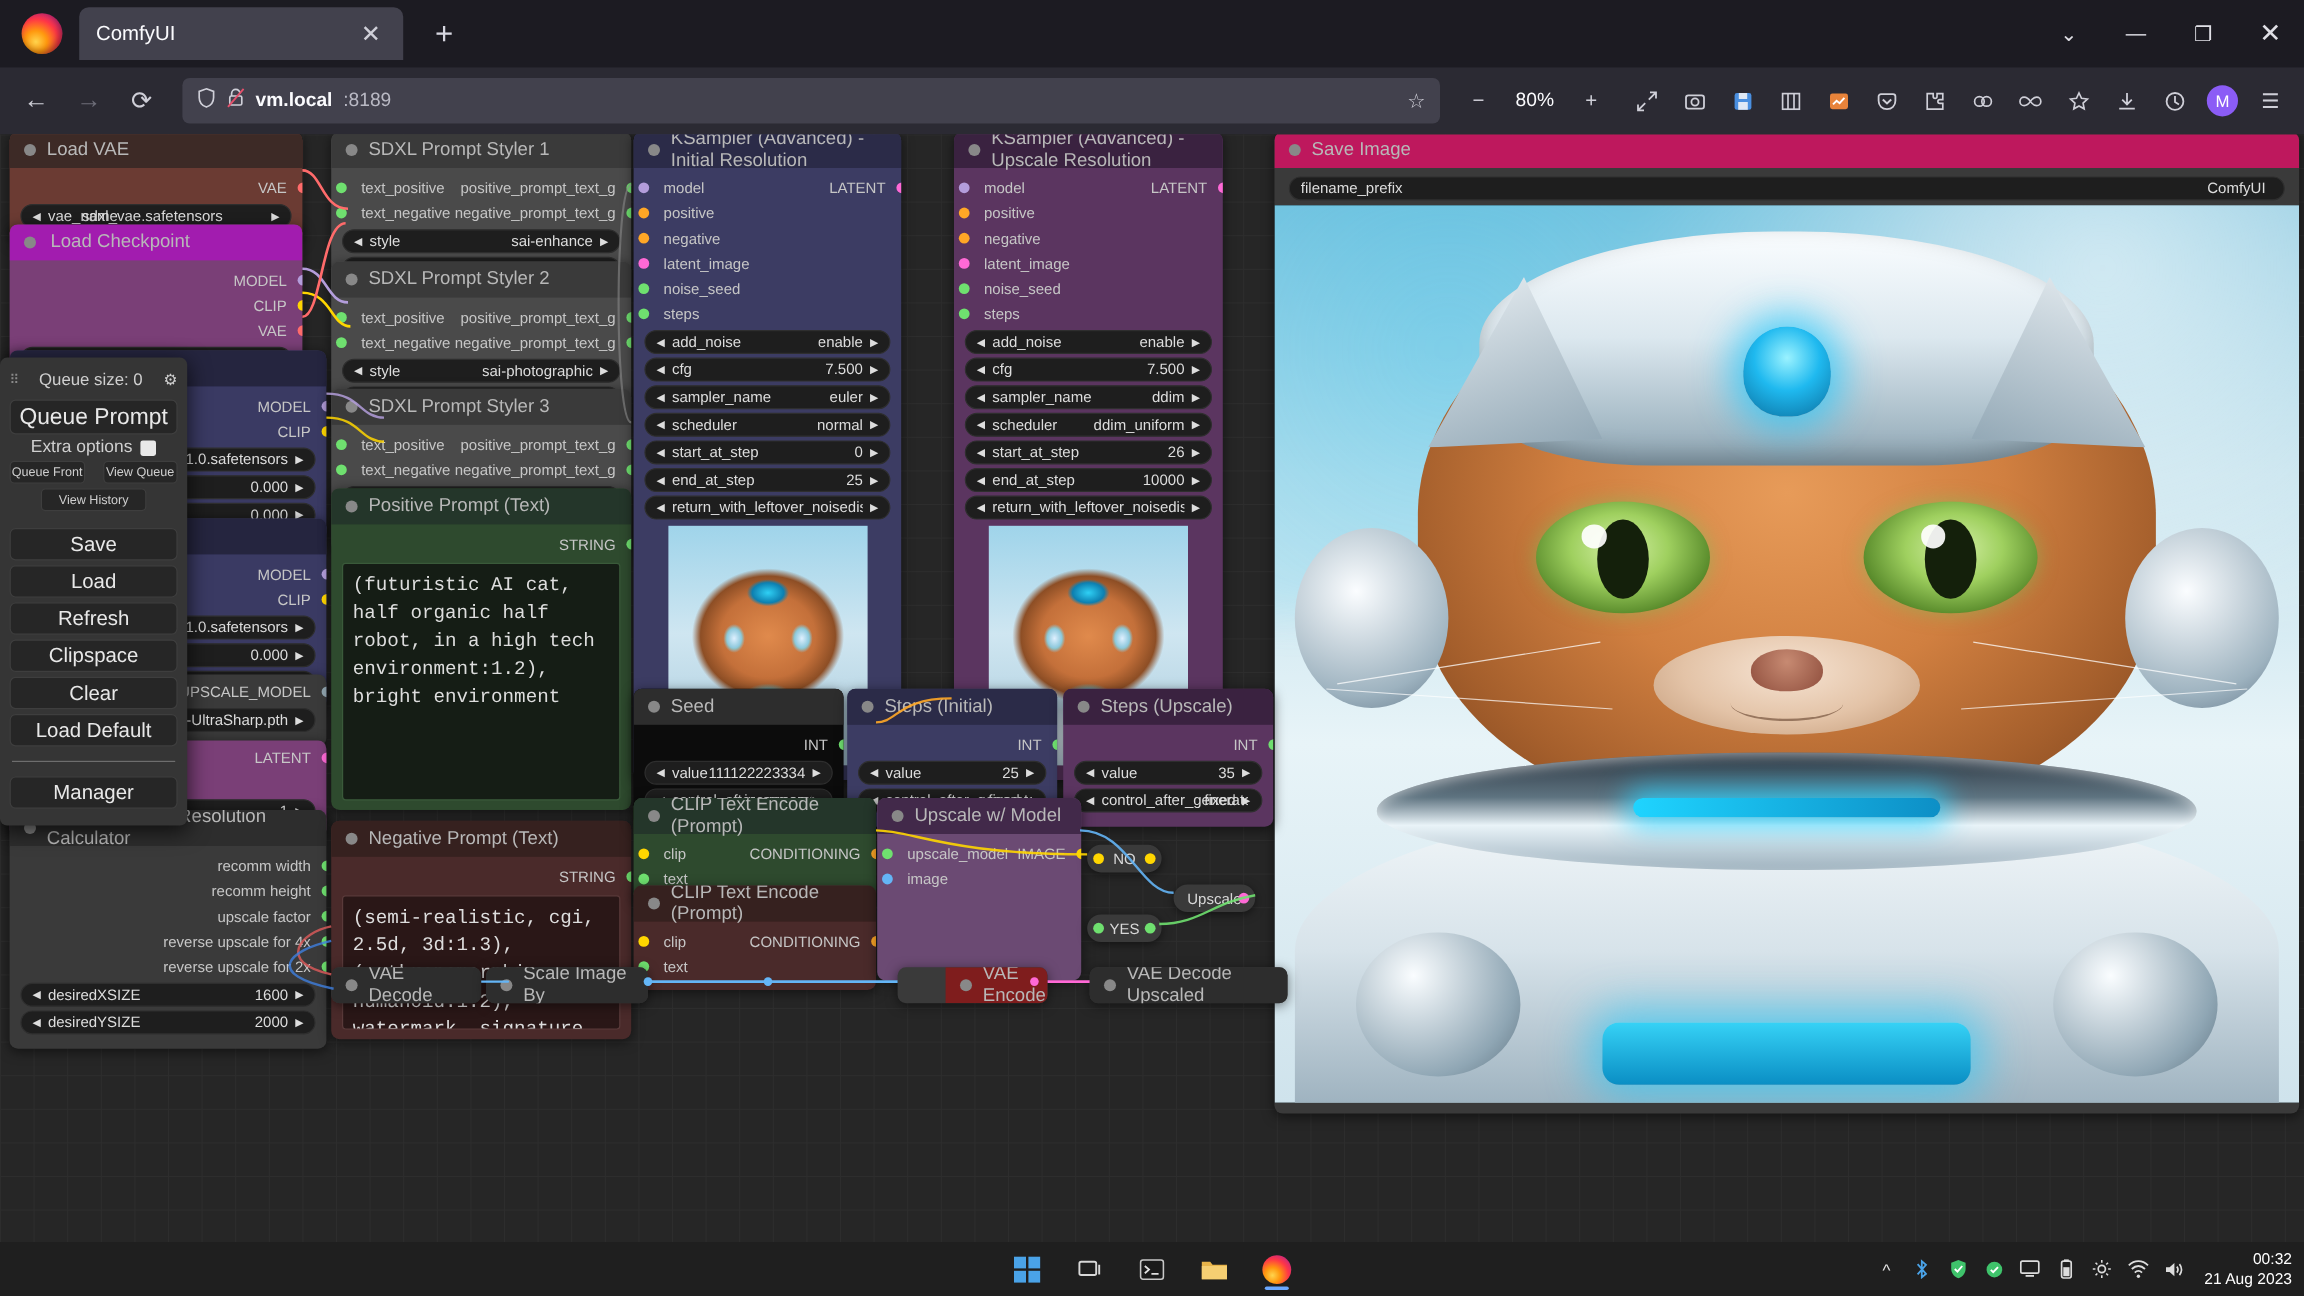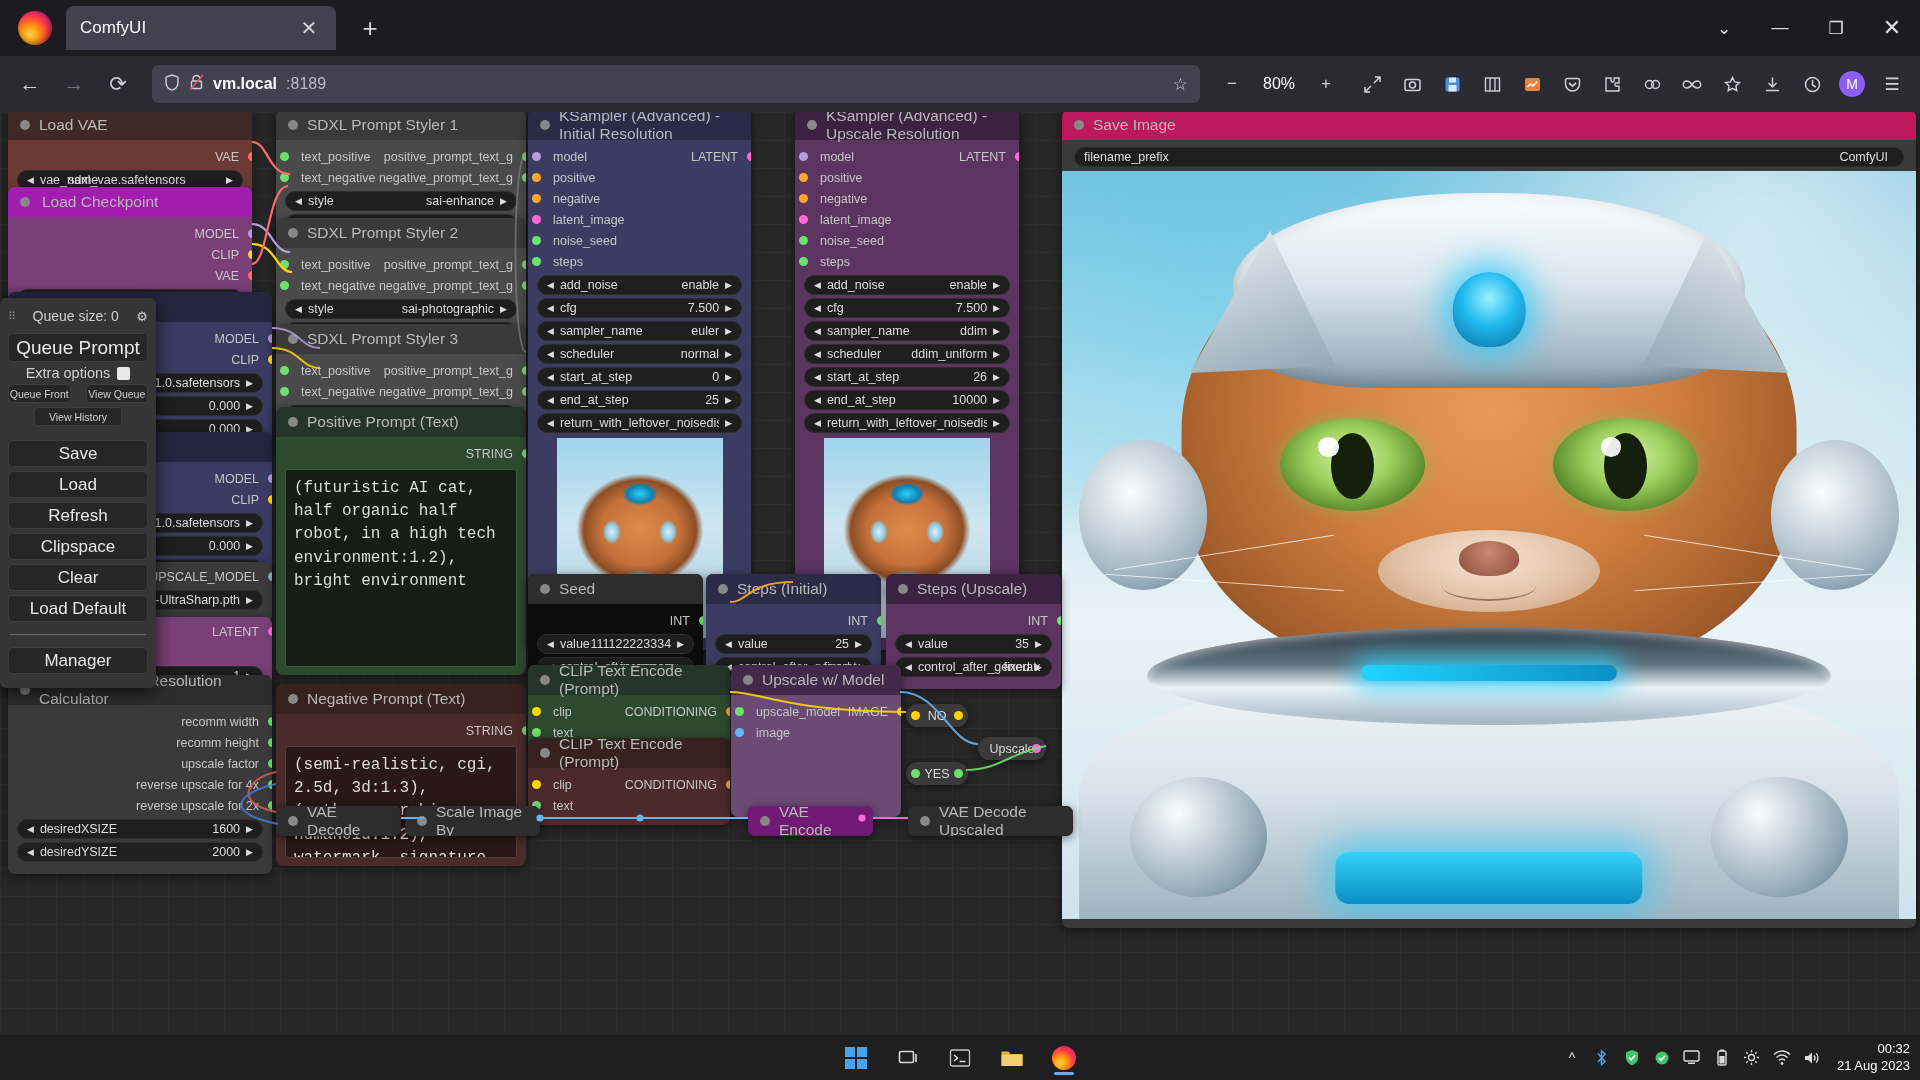--- a/index.html
+++ b/index.html
@@ -965,21 +965,21 @@
         <span>VAE Decode</span>
       </div>
     </div>
     <div class="node" style="left:405px; top:694px; width:135px; background:#3a3a3a;">
       <div class="nhead" style="background:#2d2d2d;">
         <span class="dot"></span>
         <span>Scale Image By</span>
       </div>
     </div>
     <div class="node" style="left:748px; top:694px; width:125px; background:#3a3a3a;">
-      <div class="nhead" style="background:#701a75;">
+      <div class="nhead" style="background:#7f1d1d;margin-left:40px;">
         <span class="dot"></span>
         <span>VAE Encode</span>
       </div>
     </div>
     <div class="node" style="left:908px; top:694px; width:165px; background:#3a3a3a;">
       <div class="nhead" style="background:#2d2d2d;">
         <span class="dot"></span>
         <span>VAE Decode Upscaled</span>
       </div>
     </div>

